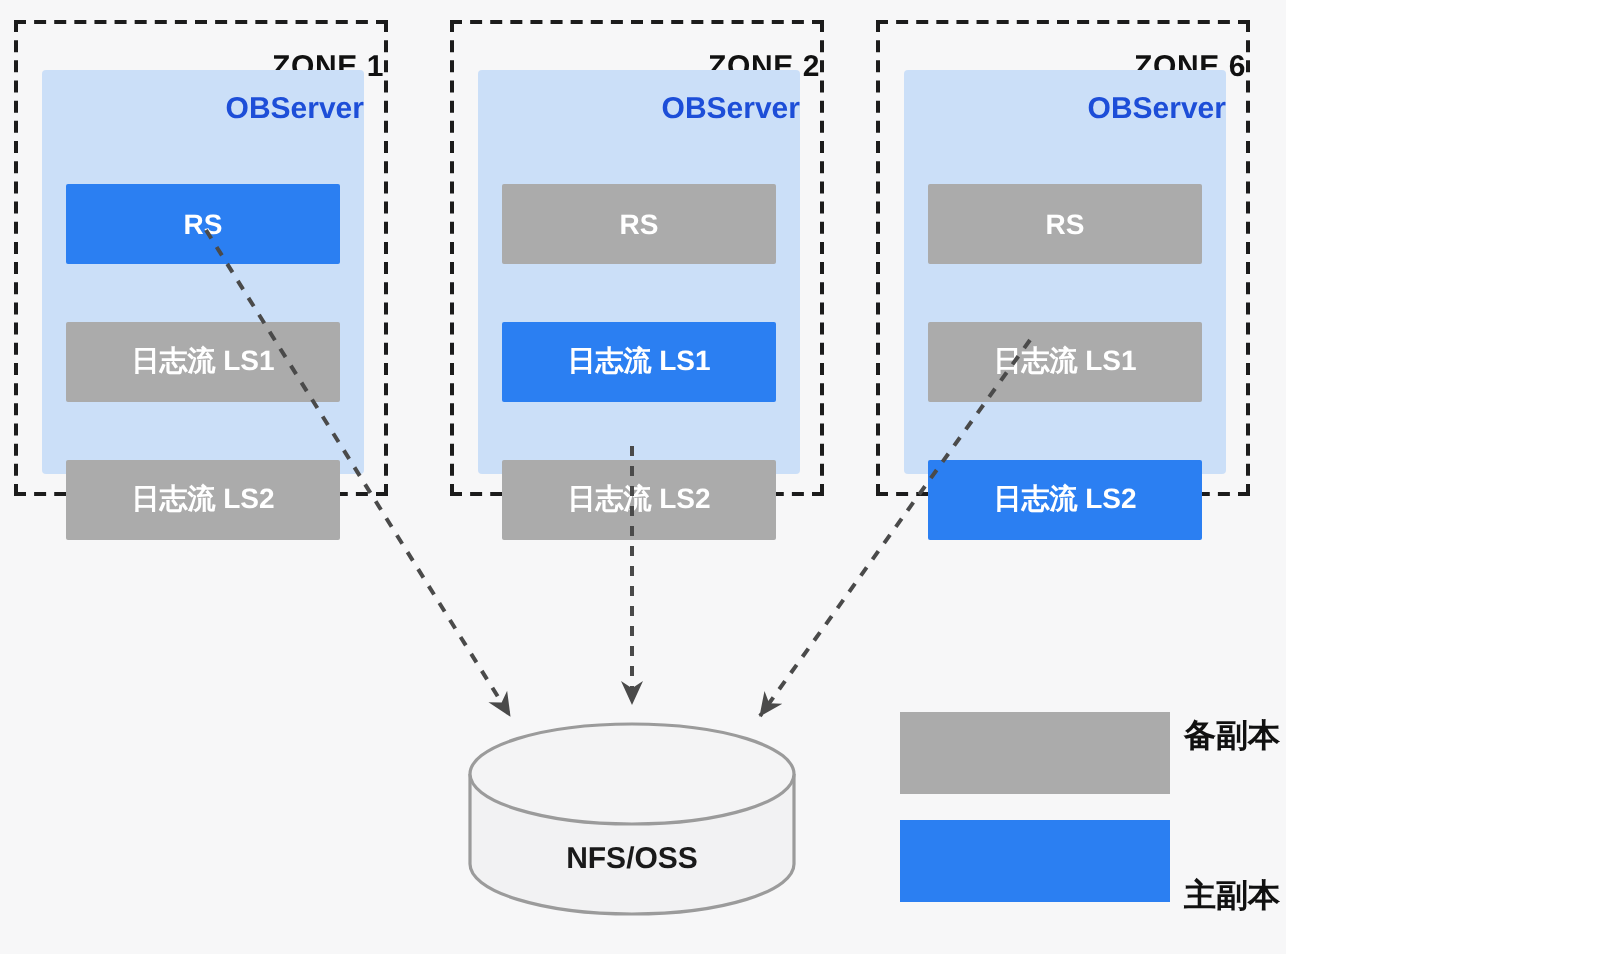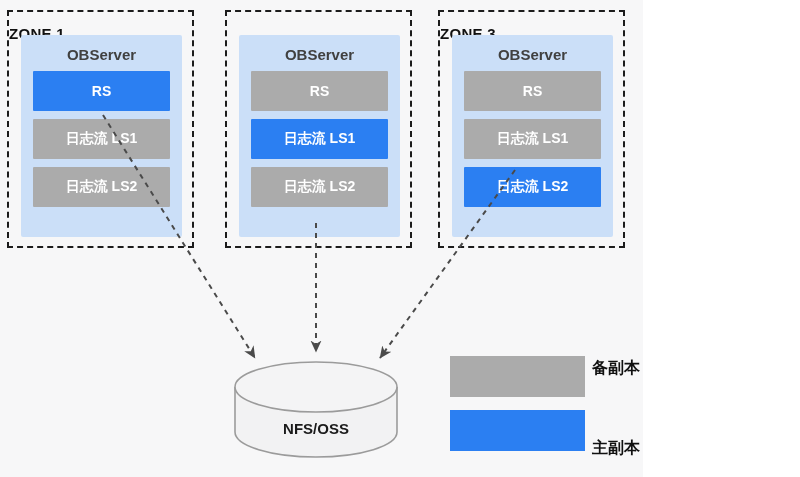--- a/index.html
+++ b/index.html
@@ -13,33 +13,33 @@
     position:absolute; left:0; top:0; width:643px; height:477px;
     background:#f7f7f8;
   }
   
   .zone {
     position:absolute; top:10px; width:187px; height:238px;
     border:2px dashed #1c1c1c; background:transparent;
   }
   .zone-title {
     position:absolute; top:13px; left:0; right:0;
-    text-align:left; font-size:15px; font-weight:bold; color:#111111;
+    text-align:right; font-size:15px; font-weight:bold; color:#111111;
     letter-spacing:.3px;
   }
   .observer {
     position:absolute; left:12px; top:23px; width:161px; height:202px;
     background:#cbdff8; border-radius:2px;
   }
   .ob-title {
-    padding-top:11px; text-align:center;
-    font-size:15px; font-weight:bold; color:#404040;
+    padding-top:11px; text-align:right;
+    font-size:15px; font-weight:bold; color:#1d4ed8;
   }
   .block {
-    height:40px; margin:8px 12px 0 12px;
+    height:40px; margin:29px 12px 0 12px;
     display:flex; align-items:center; justify-content:center;
     font-size:14px; font-weight:bold; color:#ffffff;
     border-radius:1px;
   }
   .block:first-of-type { margin-top:11px; }
   .block[data-variant="backup"]  { background:#ababab; }
   .block[data-variant="primary"] { background:#2b7ff2; }
   
   .overlay { position:absolute; left:0; top:0; width:800px; height:477px; }
   .cyl-label {
@@ -68,30 +68,31 @@
     <div class="zone-title">ZONE 1</div>
     <div class="observer">
       <div class="ob-title">OBServer</div>
       <div class="block" data-variant="primary">RS</div>
       <div class="block" data-variant="backup">日志流 LS1</div>
       <div class="block" data-variant="backup">日志流 LS2</div>
     </div>
   </div>
 
   <div class="zone" style="left:225px;">
+    <div class="zone-title">ZONE 2</div>
     <div class="observer">
       <div class="ob-title">OBServer</div>
       <div class="block" data-variant="backup">RS</div>
       <div class="block" data-variant="primary">日志流 LS1</div>
       <div class="block" data-variant="backup">日志流 LS2</div>
     </div>
   </div>
 
   <div class="zone" style="left:438px;">
-    <div class="zone-title">ZONE 3</div>
+    <div class="zone-title">ZONE 6</div>
     <div class="observer">
       <div class="ob-title">OBServer</div>
       <div class="block" data-variant="backup">RS</div>
       <div class="block" data-variant="backup">日志流 LS1</div>
       <div class="block" data-variant="primary">日志流 LS2</div>
     </div>
   </div>
 
   <svg class="overlay" viewBox="0 0 800 477">
     <defs>

